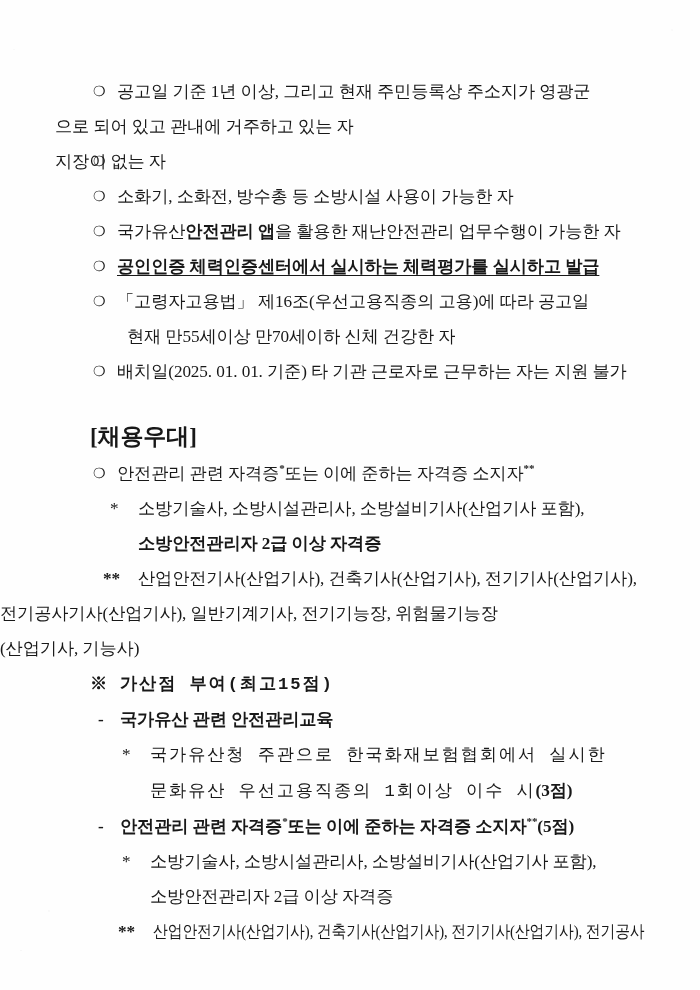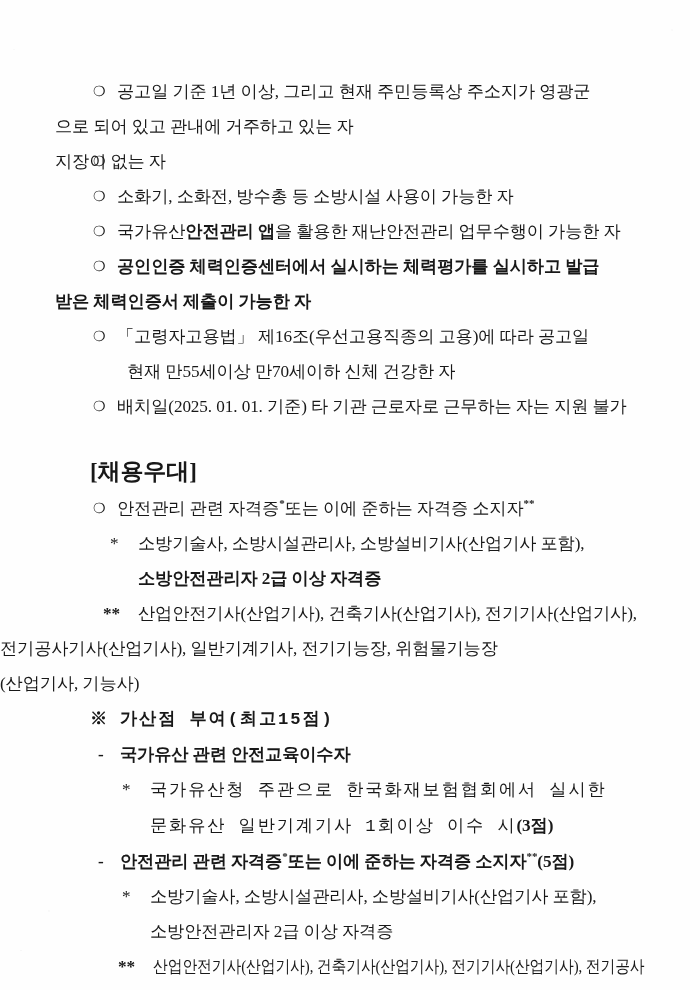--- a/index.html
+++ b/index.html
@@ -67,21 +67,21 @@
   .lv-dstar    { margin-left: 103px; padding-left: 35px; }
   .lv-dstar-c  { }
   .lv-head     { margin-left: 90px; }
   .lv-note     { margin-left: 90px;  padding-left: 30px; }
   .lv-dash     { margin-left: 98px;  padding-left: 22px; }
   .lv-dash-star{ margin-left: 122px; padding-left: 28px; }
   .lv-dash-sc  { margin-left: 150px; }
   .lv-dash-ds  { margin-left: 118px; padding-left: 35px; }
 
   .b  { font-weight: bold; }
-  .bu { font-weight: bold; text-underline-offset: 3px; }
+  .bu { font-weight: bold; text-decoration: underline; text-underline-offset: 3px; }
 
   .sup {
     font-size: 11px;
     vertical-align: super;
     line-height: 0;
     font-weight: bold;
   }
 
   .wide   { letter-spacing: 1.9px; font-family: Liberation Mono, monospace; }
   .narrow { display: inline-block; transform: scaleX(.86); transform-origin: left center; }
@@ -124,23 +124,20 @@
 
     <div class="line lv-bullet">
       <span class="marker bullet-glyph">❍</span>
       <span class="txt">국가유산 </span><span class="txt b">안전관리 앱</span><span class="txt">을 활용한 재난안전관리 업무수행이 가능한 자</span>
     </div>
 
     <div class="line lv-bullet">
       <span class="marker bullet-glyph">❍</span>
       <span class="txt bu">공인인증 체력인증센터에서 실시하는 체력평가를 실시하고 발급</span>
     </div>
-    <div class="line lv-cont">
-      <span class="txt bu">받은 체력인증서 제출이 가능한 자</span>
-    </div>
 
     <div class="line lv-bullet">
       <span class="marker bullet-glyph">❍</span>
       <span class="txt">「고령자고용법」 제16조(우선고용직종의 고용)에 따라 공고일</span>
     </div>
     <div class="line lv-cont2">
       <span class="txt">현재 만55세이상 만70세이하 신체 건강한 자</span>
     </div>
 
     <div class="line lv-bullet">
@@ -184,28 +181,28 @@
 
   <div>
 
     <div class="line lv-note">
       <span class="marker b">※</span>
       <span class="txt b wide">가산점 부여(최고15점)</span>
     </div>
 
     <div class="line lv-dash">
       <span class="marker b">-</span>
-      <span class="txt b">국가유산 관련 안전교육이수자</span>
+      <span class="txt b">국가유산 관련 안전관리교육</span>
     </div>
     <div class="line lv-dash-star">
       <span class="marker">*</span>
       <span class="txt wide">국가유산청  주관으로  한국화재보험협회에서  실시한</span>
     </div>
     <div class="line lv-dash-sc">
-      <span class="txt wide">문화유산 일반기계기사 1회이상 이수 시</span><span class="txt b">(3점)</span>
+      <span class="txt wide">문화유산 우선고용직종의 1회이상 이수 시</span><span class="txt b">(3점)</span>
     </div>
 
     <div class="line lv-dash">
       <span class="marker b">-</span>
       <span class="txt b">안전관리 관련 자격증</span><span class="sup">*</span><span class="txt b"> 또는 이에 준하는 자격증 소지자</span><span class="sup">**</span><span class="txt b"> (5점)</span>
     </div>
 
     <div class="line lv-dash-star">
       <span class="marker">*</span>
       <span class="txt">소방기술사, 소방시설관리사, 소방설비기사(산업기사 포함),</span>

